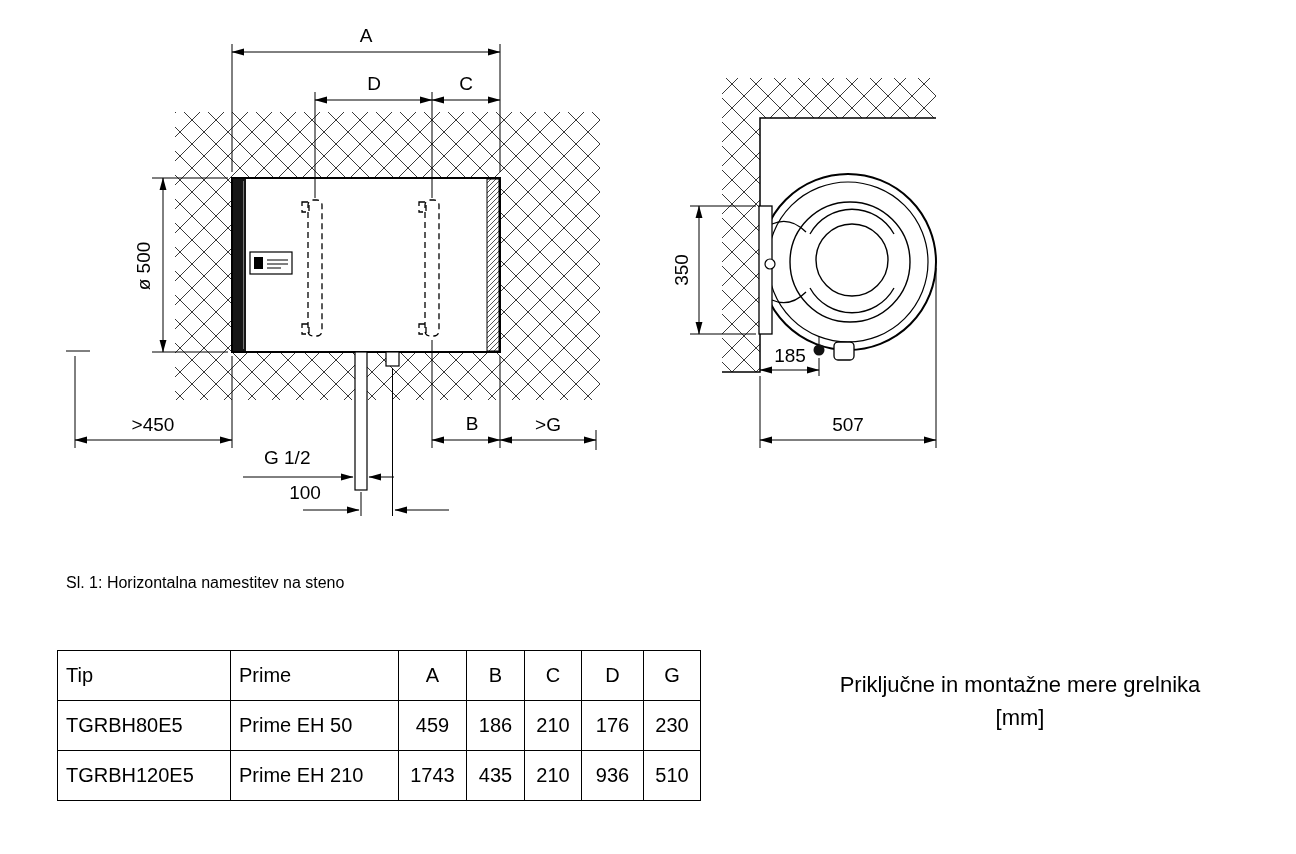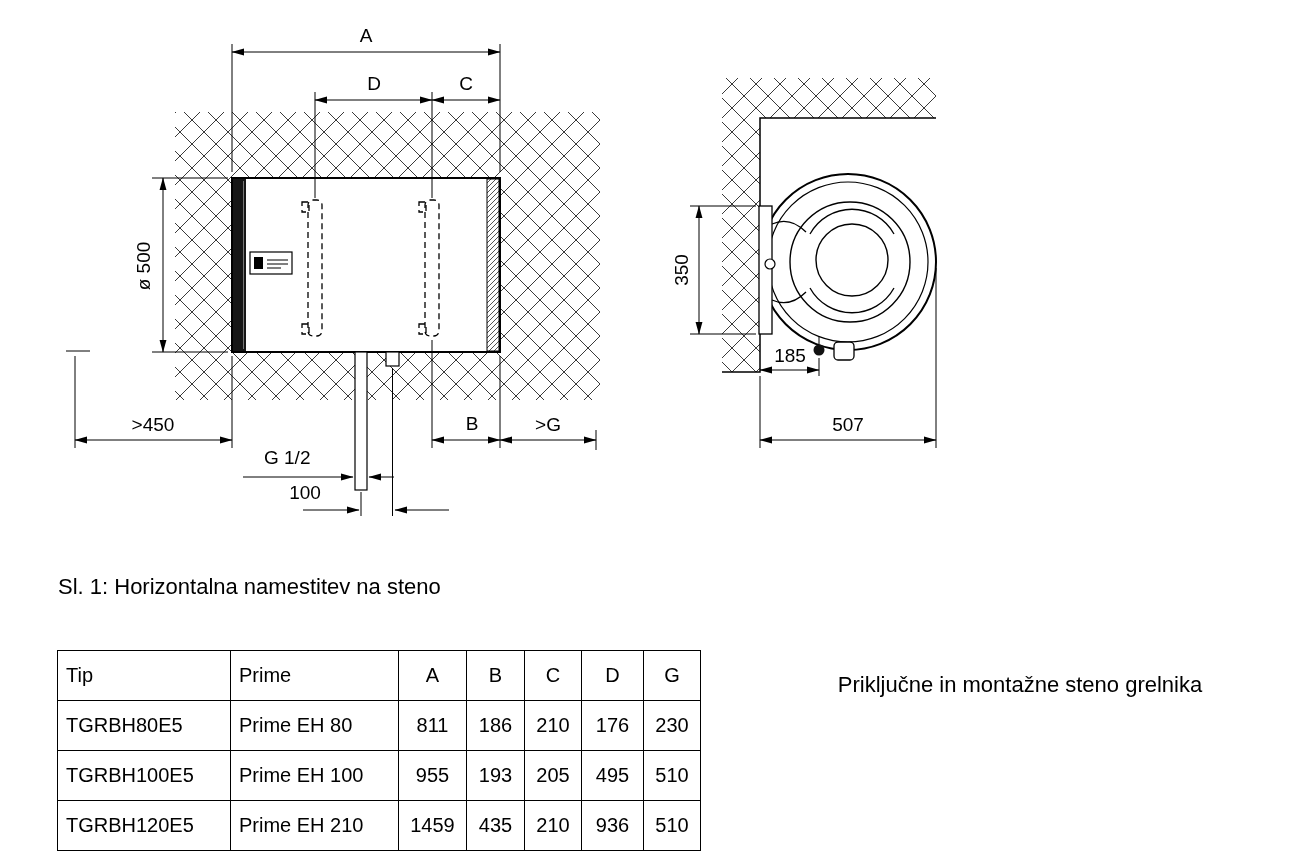--- a/index.html
+++ b/index.html
@@ -5,21 +5,21 @@
   * { margin:0; padding:0; box-sizing:border-box; }
   html,body { background:#fff; }
   .page { position:relative; width:1296px; height:854px; background:#fff;
           font-family:"Liberation Sans", sans-serif; color:#000; overflow:hidden; }
   .drawing { position:absolute; left:0; top:0; }
   svg text { font-family:"Liberation Sans", sans-serif; font-size:19px; fill:#000; }
   .thin  { stroke:#000; stroke-width:1; fill:none; }
   .mid   { stroke:#000; stroke-width:1.3; fill:none; }
   .dash  { stroke:#000; stroke-width:1.3; fill:none; stroke-dasharray:6 4; }
   .out2  { stroke:#000; stroke-width:2; fill:#fff; }
-  .caption { position:absolute; left:58px; top:574px; font-size:22px; }
+  .caption { position:absolute; left:66px; top:574px; font-size:16px; }
   .note { position:absolute; left:772px; top:668px; width:496px; text-align:center;
           font-size:22px; line-height:1.5; }
   table.spec { position:absolute; left:57px; top:650px; border-collapse:collapse;
                font-size:20px; table-layout:fixed; }
   .spec th, .spec td { border:1px solid #000; height:50px; padding:0 8px;
                        text-align:center; font-weight:400; white-space:nowrap; overflow:hidden; }
   .spec .l { text-align:left; }
 </style>
 </head>
 <body>
@@ -189,45 +189,37 @@
         <th class="l">Tip</th>
         <th class="l">Prime</th>
         <th>A</th>
         <th>B</th>
         <th>C</th>
         <th>D</th>
         <th>G</th>
       </tr>
       <tr>
         <td class="l">TGRBH80E5</td>
-        <td class="l">Prime EH 80</td>
-        <td>811</td>
+        <td class="l">Prime EH 50</td>
+        <td>459</td>
         <td>186</td>
         <td>210</td>
         <td>176</td>
         <td>230</td>
       </tr>
       <tr>
-        <td class="l">TGRBH100E5</td>
-        <td class="l">Prime EH 100</td>
-        <td>955</td>
-        <td>193</td>
-        <td>205</td>
-        <td>495</td>
-        <td>510</td>
-      </tr>
-      <tr>
         <td class="l">TGRBH120E5</td>
         <td class="l">Prime EH 210</td>
-        <td>1459</td>
+        <td>1743</td>
         <td>435</td>
         <td>210</td>
         <td>936</td>
         <td>510</td>
       </tr>
     </tbody>
   </table>
 
   <div class="note">
-    <div>Priključne in montažne steno grelnika</div>
+    <div>Priključne in montažne mere grelnika</div>
+    <div>[mm]</div>
   </div>
 
 </div>
 
 </body></html>

